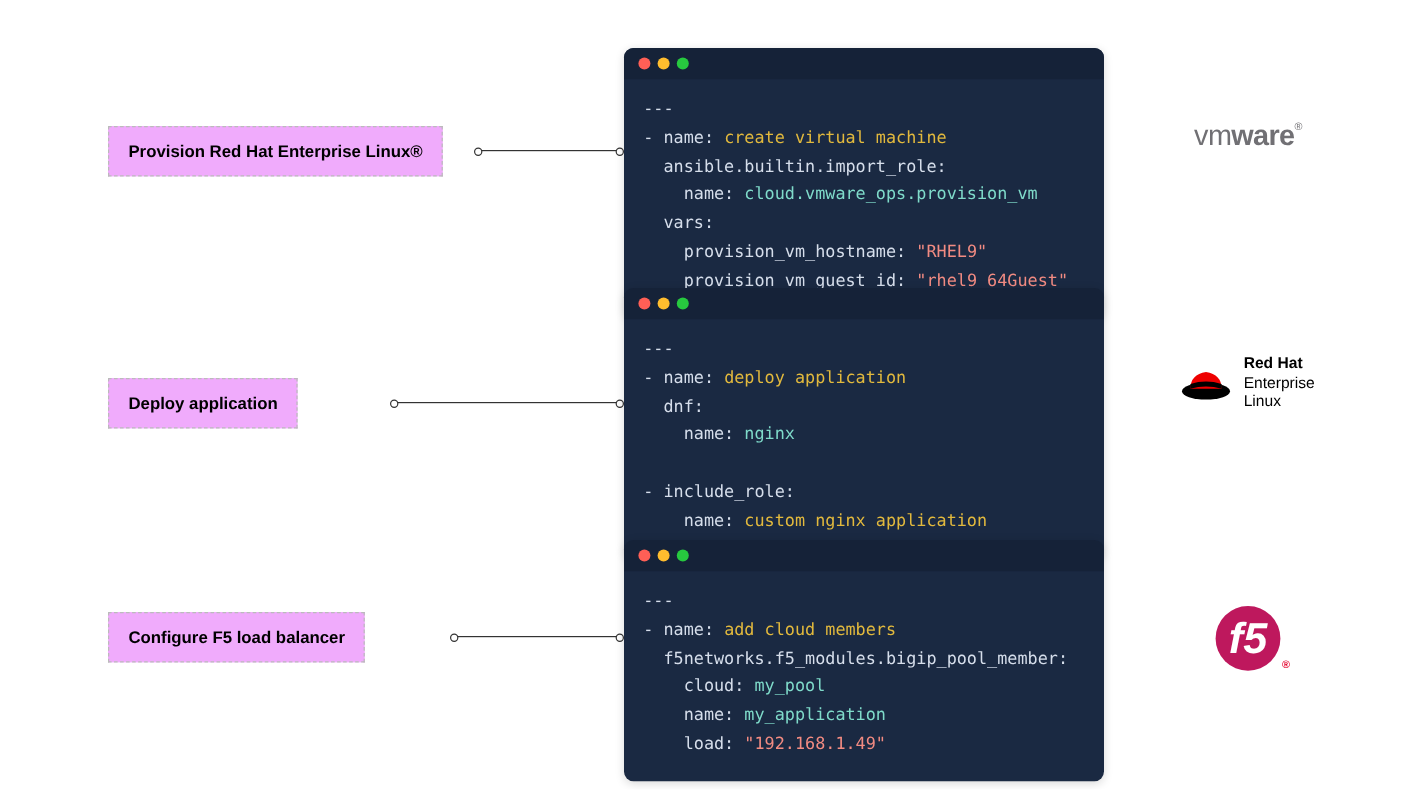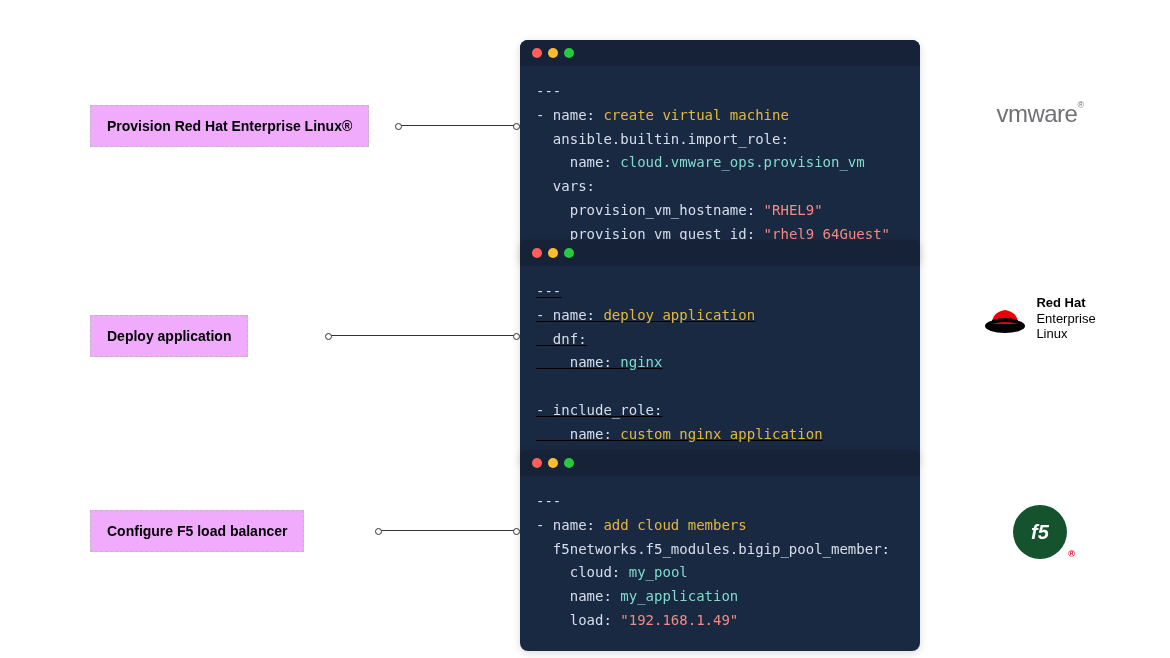--- a/index.html
+++ b/index.html
@@ -94,60 +94,60 @@
   #row2 { height: 190px; }
   #row3 { height: 170px; }
 
   #row1 .label-box { top: 65px; }
   #row1 .connector { top: 85px; left: 340px; width: 115px; }
   #row1 .terminal  { top: 0; }
   #row1 .logo-area { top: 60px; }
 
   #row2 .label-box { top: 75px; }
   #row2 .connector { top: 95px; left: 270px; width: 185px; }
-  #row2 .terminal  { top: 0; text-decoration: underline; }
+  #row2 .terminal  { top: 0; }
   #row2 .logo-area { top: 55px; }
 
   #row3 .label-box { top: 60px; }
   #row3 .connector { top: 80px; left: 320px; width: 135px; }
   #row3 .terminal  { top: 0; }
   #row3 .logo-area { top: 55px; }
 
   
   .vmware-logo {
     font-family: Arial, sans-serif;
     font-size: 24px;
     color: #717074;
     letter-spacing: -0.5px;
   }
   .vmware-logo .vm { font-weight: 400; text-align: center; }
-  .vmware-logo .ware { font-weight: 400; }
+  .vmware-logo .ware { font-weight: 700; }
   .vmware-logo sup { font-size: 9px; vertical-align: top; }
 
   
   .redhat-logo { display: flex; align-items: center; gap: 10px; }
   .redhat-text {
     font-family: Arial, sans-serif;
     font-size: 13px;
     line-height: 1.2;
     color: #000;
   }
   .redhat-text .rh { font-weight: 700; display:block; }
 
   
   .f5-logo {
     width: 54px; height: 54px;
-    background: #14532d;
+    background: #be185d;
     border-radius: 50%;
     display: flex;
     align-items: center;
     justify-content: center;
     color: #fff;
     font-weight: 700;
-    font-size: 20px;
+    font-size: 36px;
     font-family: Arial, sans-serif;
     font-style: italic;
     position: relative;
   }
   .f5-logo::after {
     content: "®";
     position: absolute;
     right: -8px;
     bottom: 0;
     font-size: 9px;

